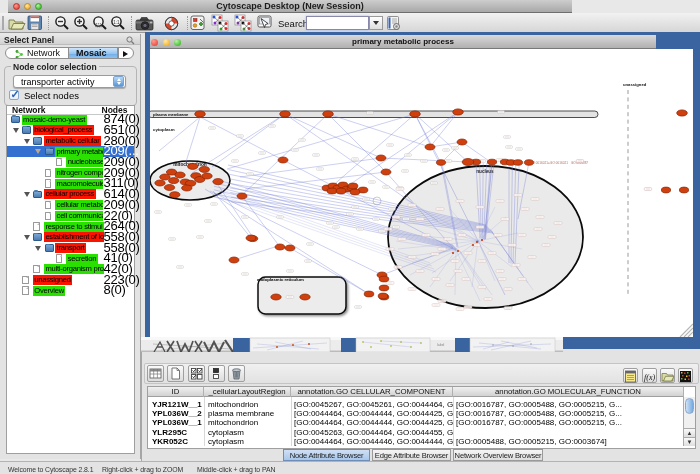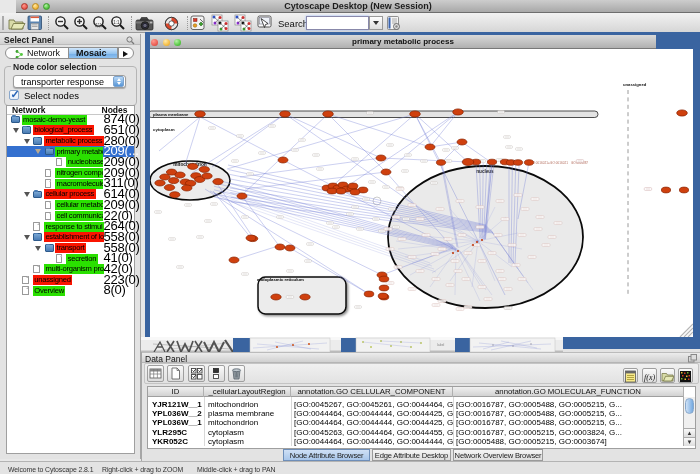--- a/index.html
+++ b/index.html
@@ -1,19 +1,19 @@
 <!DOCTYPE html>
 <html><head><meta charset="utf-8">
 <style>
 *{margin:0;padding:0;box-sizing:border-box;}
 html,body{width:700px;height:474px;overflow:hidden;}
 body{font-family:"Liberation Sans",sans-serif;background:#e8e8e8;position:relative;}
 .abs{position:absolute;}
 
-#titlebar{left:16px;top:0;width:684px;height:13px;background:linear-gradient(#cdcdcd,#a8a8a8);border-bottom:1px solid #6e6e6e;}
+#titlebar{left:8px;top:0;width:564px;height:13px;background:linear-gradient(#cdcdcd,#a8a8a8);border-bottom:1px solid #6e6e6e;}
 #titlebar .t{width:100%;text-align:center;font-size:9px;font-weight:bold;color:#1c1c1c;line-height:12px;}
 .light{position:absolute;top:3px;width:7px;height:7px;border-radius:50%;}
 
 #toolbar{left:0;top:13px;width:700px;height:20px;background:linear-gradient(#f2f2f2,#d6d6d6);border-bottom:1px solid #9a9a9a;}
 .tsep{position:absolute;top:3px;height:14px;border-left:1px dotted #9a9a9a;}
 
 #cpanel{left:0;top:34px;width:141px;height:425px;background:#e3e3e3;border-right:1px solid #a6a6a6;}
 #cphead{left:0;top:0;width:140px;height:11px;background:linear-gradient(#e9e9e9,#d2d2d2);border-bottom:1px solid #bbb;}
 #cphead span{font-size:8.5px;font-weight:bold;color:#222;position:absolute;left:4px;top:1px;}
 #tabs{left:5px;top:13px;width:129px;height:12px;border:1px solid #8f8f8f;border-radius:7px;background:#fdfdfd;overflow:hidden;}
@@ -204,21 +204,21 @@
         <circle cx="2" cy="7.5" r="1.4" fill="#3a9e2b"></circle>
         <circle cx="6.5" cy="4.5" r="1.4" fill="#57c743"></circle>
         <path d="M2 1.5 L6.5 4.5 L2 7.5" stroke="#57c743" stroke-width="0.8" fill="none"></path>
       </svg>
     <div class="lbl" style="left:21px;">Network</div>
     <div class="lbl" style="left:70px;font-weight:bold;">Mosaic</div>
   </div>
   <div class="abs" id="groupbox">
       <div class="glbl">Node color selection</div>
     <div id="combo">
-        <div class="ct">transporter response</div>
+        <div class="ct">transporter activity</div>
         <div class="step"></div>
       </div>
   </div>
   <div id="cbx"></div>
     <div id="selnodes">Select nodes</div>
   <div class="abs" id="treebox">
     <div id="treehead">
         <span class="h1">Network</span>
         <span class="h2">Nodes</span>
       </div>
@@ -230,21 +230,21 @@
         </div>
         <div class="trow" style="top:18.9px;">
           <div class="tri" style="left:6.0px;border-top-color:#555;"></div>
           <div class="fold" style="left:15.2px;"></div>
           <div class="lb r" style="left:25.8px;max-width:71px;">biological_process</div>
           <div class="num" style="">651(0)</div>
         </div>
         <div class="trow" style="top:29.5px;">
           <div class="tri" style="left:17.1px;border-top-color:#555;"></div>
           <div class="fold" style="left:26.3px;"></div>
-          <div class="lb r" style="left:36.9px;max-width:60px;">metabolic process</div>
+          <div class="lb r" style="left:36.9px;max-width:60px;">metabolic cellular</div>
           <div class="num" style="">280(0)</div>
         </div>
         <div class="trow" style="top:40.2px;background:#3470cf;">
           <div class="tri" style="left:28.3px;border-top-color:#baa98f;"></div>
           <div class="fold" style="left:37.5px;"></div>
           <div class="lb g" style="left:48.1px;max-width:48px;">primary metabo</div>
           <div class="num" style="color:#fff;">209(...</div>
         </div>
         <div class="trow" style="top:50.9px;">
           <div class="file" style="left:48.6px;"></div>
@@ -796,27 +796,20 @@
 <g fill="#99a">
         <circle cx="352" cy="8" r="0.8"></circle>
         <circle cx="372" cy="9" r="0.8"></circle>
         <circle cx="390" cy="7" r="0.8"></circle>
       </g>
 <text x="296" y="9" font-size="3.5" fill="#888">label</text>
 </svg>
   </div>
 
 <div class="abs" id="dpanel">
-  <div id="dphead">
-      <span>Data Panel</span>
-      <svg style="position:absolute;right:4px;top:1px;" width="9" height="9" viewBox="0 0 9 9">
-        <rect x="0.5" y="2.5" width="5.5" height="5.5" fill="none" stroke="#888" stroke-width="1"></rect>
-        <rect x="3" y="0.5" width="5.5" height="5.5" fill="#ddd" stroke="#888" stroke-width="1"></rect>
-      </svg>
-    </div>
   <div style="position:absolute;left:2px;top:14px;width:555px;height:21px;border:1px solid #c4c4c4;border-radius:2px;background:linear-gradient(#f0f0f0,#e2e2e2);"></div>
   <div class="dbtn" style="left:5px;"><svg width="15" height="15" viewBox="0 0 15 15">
         <rect x="2" y="3" width="11" height="9" fill="#fff" stroke="#555" stroke-width="0.8"></rect>
         <rect x="2" y="3" width="11" height="2.5" fill="#888"></rect>
         <path d="M2 8 h11 M5.7 3 v9 M9.4 3 v9" stroke="#777" stroke-width="0.7"></path>
       </svg></div>
   <div class="dbtn" style="left:25px;"><svg width="15" height="15" viewBox="0 0 15 15">
         <path d="M4 2 L9 2 L11.5 4.5 L11.5 13 L4 13 Z" fill="#fff" stroke="#666" stroke-width="0.9"></path>
         <path d="M9 2 L9 4.5 L11.5 4.5" fill="none" stroke="#666" stroke-width="0.8"></path>
       </svg></div>
@@ -886,21 +879,20 @@
 <div class="drow" style="top:31.4px;">
 <div class="dc" style="left:4px;width:52px;font-weight:bold;">YPL036W__1</div>
 <div class="dc" style="left:60px;width:83px;">mitochondrion</div>
 <div class="dc" style="left:146px;width:159px;">[GO:0044464, GO:0044444, GO:0044425, G...</div>
 <div class="dc" style="left:308px;width:228px;">[GO:0016787, GO:0005488, GO:0005215, G...</div>
         </div>
 <div class="drow" style="top:40.6px;">
 <div class="dc" style="left:4px;width:52px;font-weight:bold;">YLR295C</div>
 <div class="dc" style="left:60px;width:83px;">cytoplasm</div>
 <div class="dc" style="left:146px;width:159px;">[GO:0045263, GO:0044464, GO:0044455, G...</div>
-<div class="dc" style="left:308px;width:228px;">[GO:0016787, GO:0005215, GO:0003824, G...</div>
         </div>
 <div class="drow" style="top:49.8px;">
 <div class="dc" style="left:4px;width:52px;font-weight:bold;">YKR052C</div>
 <div class="dc" style="left:60px;width:83px;">cytoplasm</div>
 <div class="dc" style="left:146px;width:159px;">[GO:0044464, GO:0044446, GO:0044444, G...</div>
 <div class="dc" style="left:308px;width:228px;">[GO:0005488, GO:0005215, GO:0003674]</div>
         </div>
 <div class="drow" style="top:59.0px;">
 <div class="dc" style="left:4px;width:52px;font-weight:bold;">YDR039C__1</div>
 <div class="dc" style="left:60px;width:83px;">mitochondrion</div>
@@ -909,21 +901,21 @@
         </div>
       </div>
     <div id="vscroll">
         <div id="vthumb"></div>
       <div style="position:absolute;left:0;bottom:9px;width:11px;height:9px;background:linear-gradient(#fafafa,#ddd);border-top:1px solid #aaa;text-align:center;font-size:6px;line-height:9px;color:#333;">▲</div>
       <div style="position:absolute;left:0;bottom:0;width:11px;height:9px;background:linear-gradient(#fafafa,#ddd);border-top:1px solid #aaa;text-align:center;font-size:6px;line-height:9px;color:#333;">▼</div>
     </div>
   </div>
   <div id="btabs">
     <div class="btab" style="left:0px;width:87px;background:linear-gradient(#cfe0f5,#a8c6ea);border-color:#6e8eb8;">Node Attribute Browser</div>
-    <div class="btab" style="left:89px;width:79px;">Edge Attribute Desktop</div>
+    <div class="btab" style="left:89px;width:79px;">Edge Attribute Browser</div>
     <div class="btab" style="left:170px;width:90px;">Network Overview Browser</div>
   </div>
 </div>
 
 <div class="abs" id="statusbar">
   <span style="left:8px;">Welcome to Cytoscape 2.8.1</span>
   <span style="left:102px;">Right-click + drag to ZOOM</span>
   <span style="left:197px;">Middle-click + drag to PAN</span>
 </div>
 

